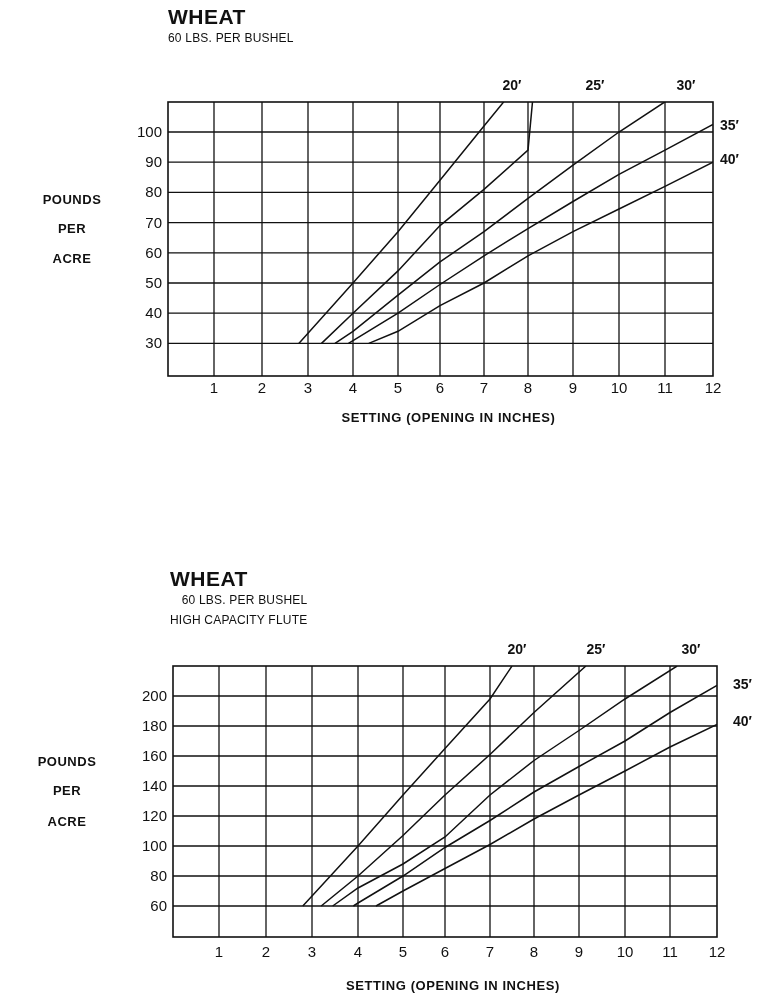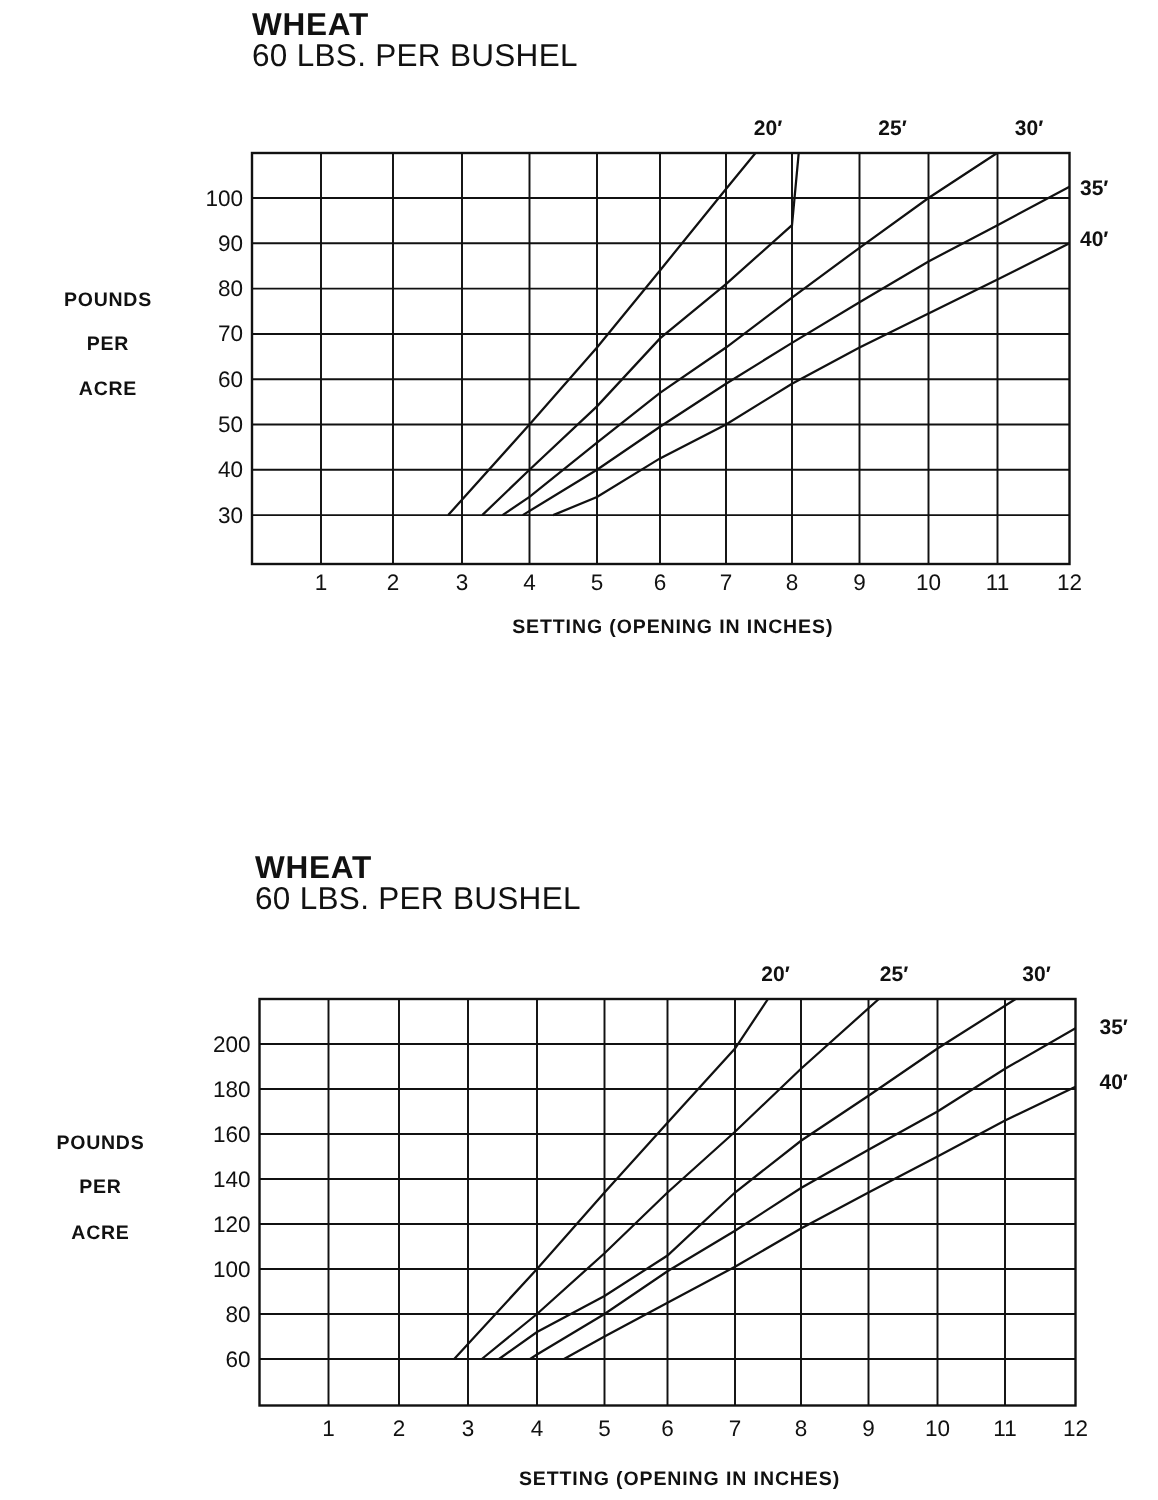--- a/index.html
+++ b/index.html
@@ -1,21 +1,21 @@
 <!DOCTYPE html>
 <html><head>
 <meta charset="utf-8">
 <style>
   html, body { margin: 0; padding: 0; background: #ffffff; }
   body { width: 772px; height: 1000px; position: relative; overflow: hidden;
          font-family: "Liberation Sans", "DejaVu Sans", sans-serif; color: #111; }
   .chart { position: absolute; left: 0; width: 692px; }
   .title-block { position: absolute; left: 168px; }
   .title-main { font-weight: bold; font-size: 21px; letter-spacing: 0.5px; line-height: 22px; }
-  .title-sub { font-size: 21px; line-height: 20px; letter-spacing: 0.2px; text-align: right; }
+  .title-sub { font-size: 12px; line-height: 20px; letter-spacing: 0.2px; text-align: right; }
   svg.plot { position: absolute; left: 0; top: 0; overflow: visible; }
   .grid line { stroke: #111; stroke-width: 1.3; }
   .frame { fill: none; stroke: #111; stroke-width: 1.6; }
   .curve { fill: none; stroke: #111; stroke-width: 1.5; }
   .tick-label { font-family: "Liberation Sans", sans-serif; font-size: 15px; fill: #111; }
   .ylabel { font-family: "Liberation Sans", sans-serif; font-weight: bold; font-size: 13px; fill: #111; letter-spacing: 0.5px; }
   .xlabel { font-family: "Liberation Sans", sans-serif; font-weight: bold; font-size: 13px; fill: #111; letter-spacing: 0.6px; }
   .series-label { font-family: "Liberation Sans", sans-serif; font-weight: bold; font-size: 14px; fill: #111; }
 </style>
 </head>
@@ -90,20 +90,21 @@
       <text class="series-label" x="686" y="90" text-anchor="middle">30′</text>
       <text class="series-label" x="720" y="130" text-anchor="start">35′</text>
       <text class="series-label" x="720" y="164" text-anchor="start">40′</text>
     </svg>
 </div>
 
 <div class="chart" style="top:0; height:1000px;">
   <div class="title-block" style="top:568px; left:170px;">
     <div class="title-main">WHEAT</div>
     <div class="title-sub">60 LBS. PER BUSHEL</div>
+    <div class="title-sub">HIGH CAPACITY FLUTE</div>
   </div>
   <svg class="plot" id="plot1" width="772" height="1000">
       <defs>
         <clipPath id="clip1">
           <rect x="173" y="666" width="544" height="271"></rect>
         </clipPath>
       </defs>
       <g class="grid">
         <line x1="219" y1="666" x2="219" y2="937"></line>
         <line x1="266" y1="666" x2="266" y2="937"></line>

